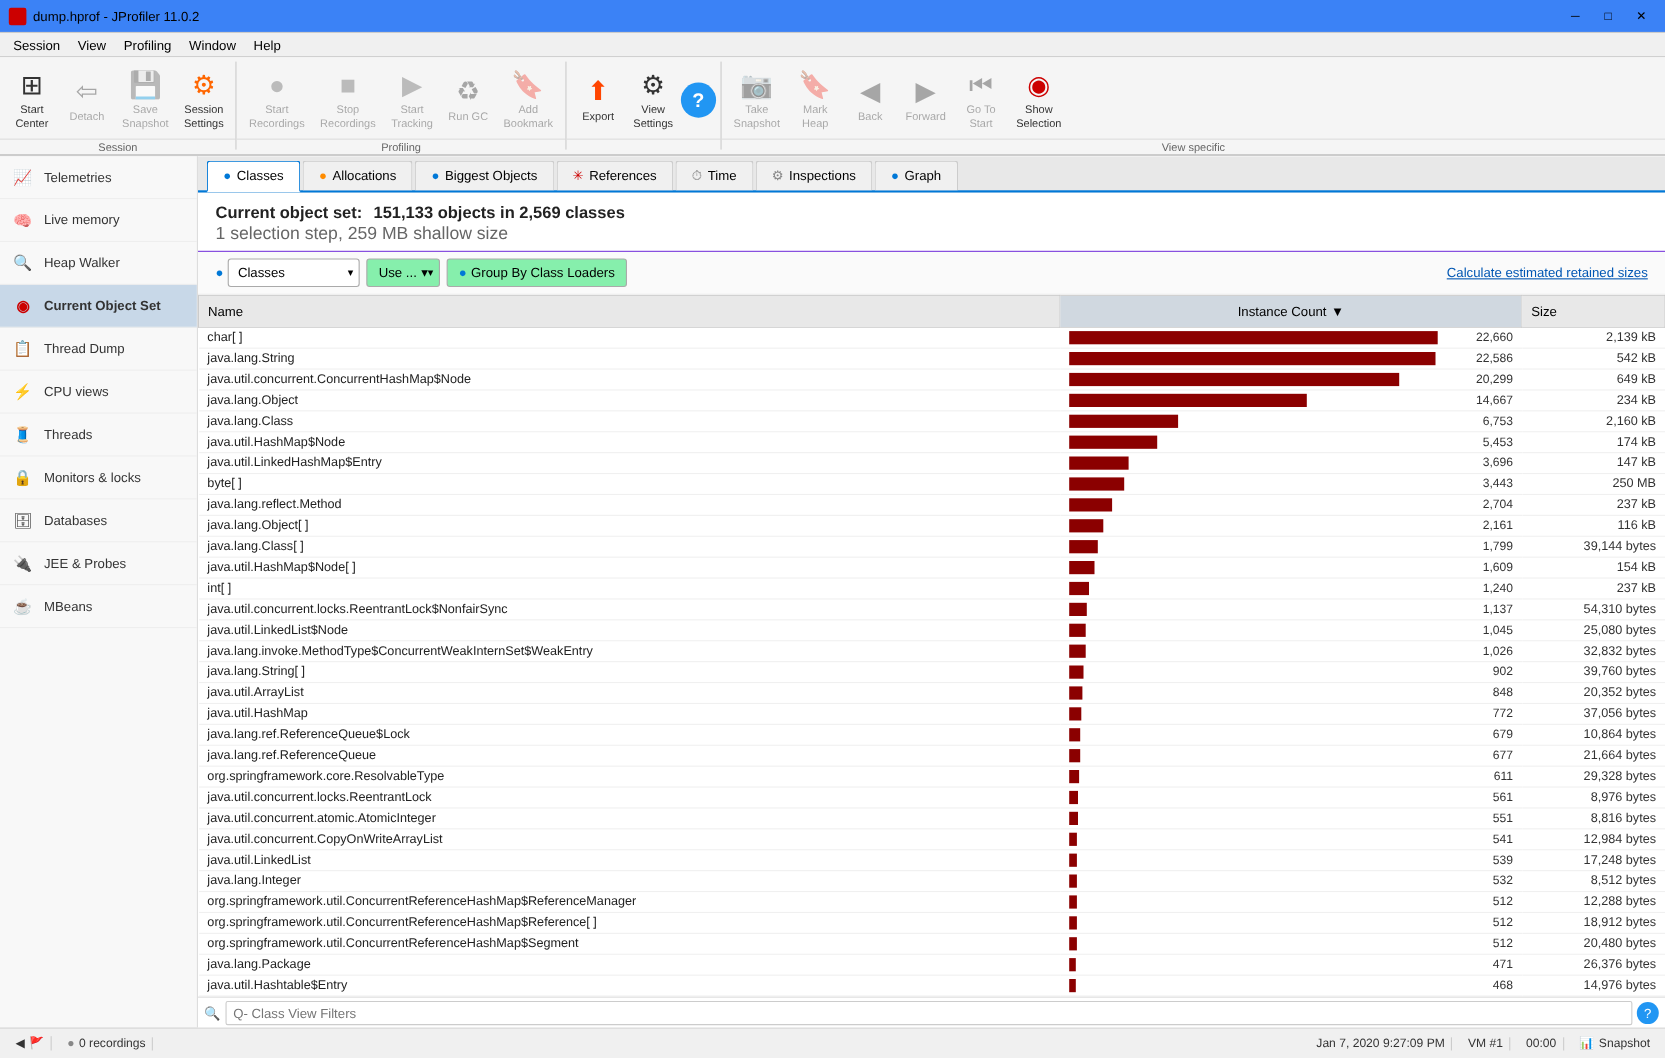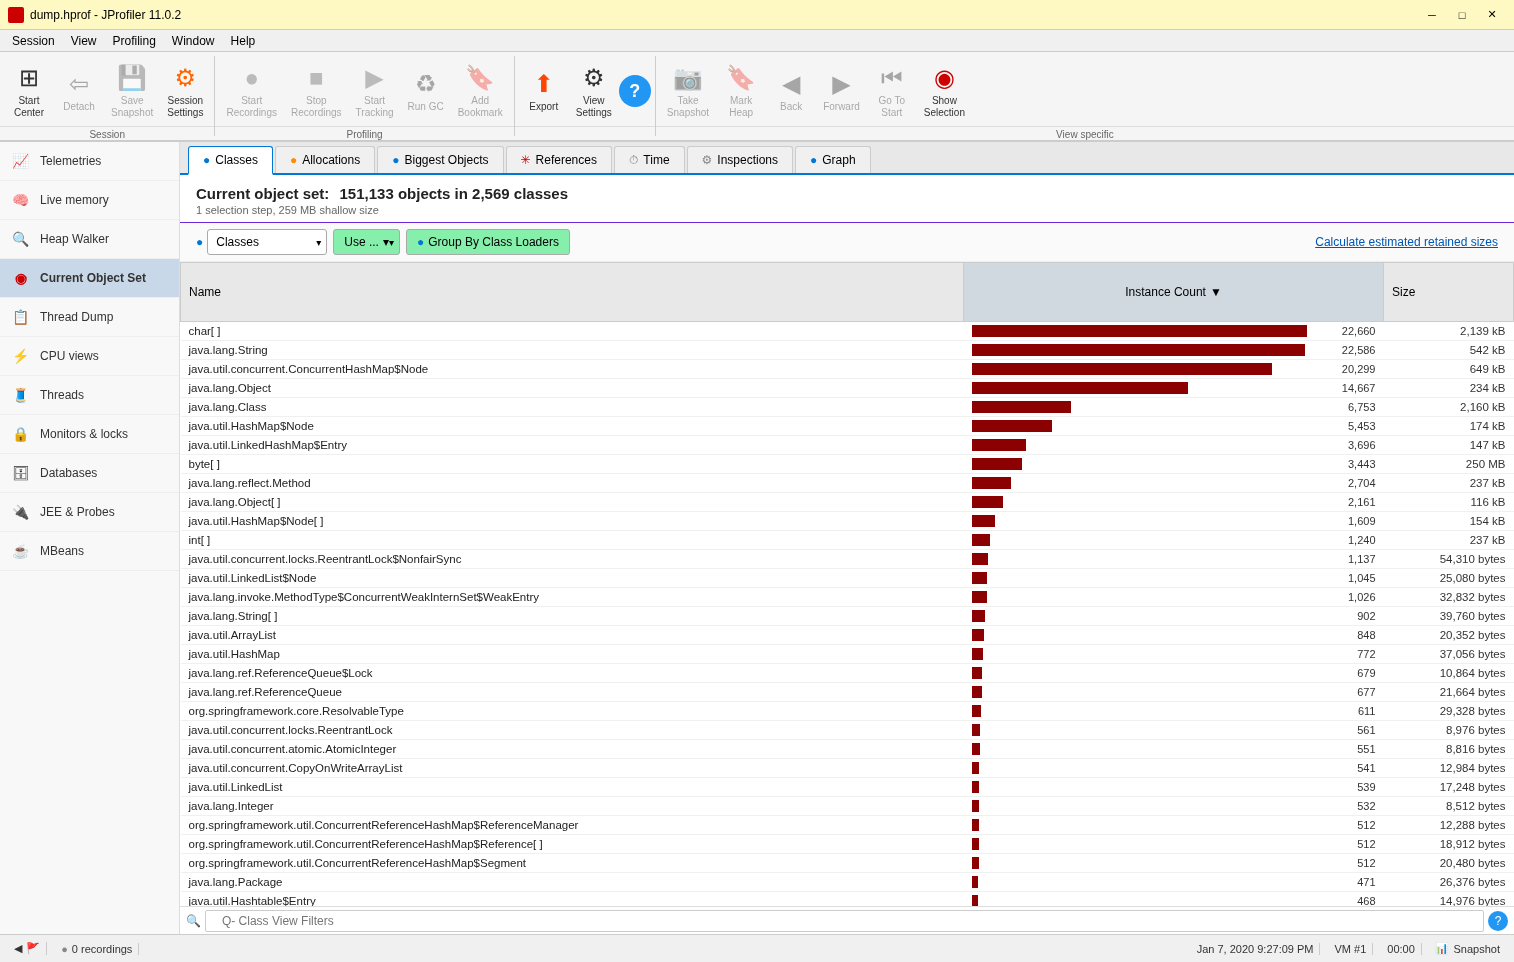--- a/index.html
+++ b/index.html
@@ -1,20 +1,20 @@
 <!DOCTYPE html>
 <html><head>
   <meta charset="utf-8">
   <style>
     * { margin: 0; padding: 0; box-sizing: border-box; }
     body { font-family: 'Segoe UI', Arial, sans-serif; font-size: 12px; background: #f0f0f0; width: 1514px; height: 962px; overflow: hidden; }
 
     
     .title-bar {
-      background: #fef9c3;
+      background: #3b82f6;
       height: 30px;
       display: flex;
       align-items: center;
       padding: 0 8px;
       border-bottom: 1px solid #ccc;
     }
     .title-bar .icon { width: 16px; height: 16px; background: #c00; margin-right: 6px; border-radius: 2px; }
     .title-bar .title { flex: 1; font-size: 12px; color: #000; }
     .title-bar .win-btns { display: flex; gap: 2px; }
     .title-bar .win-btn { width: 28px; height: 20px; display: flex; align-items: center; justify-content: center; font-size: 11px; cursor: pointer; border: none; background: transparent; }
@@ -107,21 +107,21 @@
       gap: 5px;
     }
     .tab.active { background: white; border-color: #0078d7; border-bottom: 2px solid white; margin-bottom: -2px; }
 
     
     .object-set-header {
       padding: 10px 16px 6px;
       border-bottom: 1px solid #6d28d9;
     }
     .object-set-title { font-size: 15px; font-weight: bold; color: #222; }
-    .object-set-subtitle { font-size: 11px; color: #666; margin-top: 2px; }
+    .object-set-subtitle { font-size: 16px; color: #666; margin-top: 2px; }
 
     
     .content-toolbar {
       display: flex;
       align-items: center;
       padding: 6px 16px;
       gap: 6px;
       border-bottom: 1px solid #eee;
       background: #fafafa;
     }
@@ -150,21 +150,21 @@
       align-items: center;
       gap: 4px;
     }
     .calculate-link { margin-left: auto; color: #0056b3; cursor: pointer; font-size: 12px; text-decoration: underline; }
 
     
     .data-table-wrap { flex: 1; overflow-y: auto; overflow-x: hidden; }
     table { width: 100%; border-collapse: collapse; }
     thead tr { background: #e8e8e8; position: sticky; top: 0; z-index: 10; }
     thead th {
-      padding: 22px 8px;
+      padding: 7px 8px;
       border: 1px solid #ccc;
       font-size: 12px;
       font-weight: normal;
       text-align: left;
       white-space: nowrap;
       cursor: pointer;
       user-select: none;
     }
     thead th.sorted { background: #d0d8e0; }
     thead th .th-content { display: flex; align-items: center; gap: 4px; }
@@ -208,21 +208,21 @@
       display: flex;
       align-items: center;
       padding: 0 6px;
       gap: 4px;
     }
     .filter-input {
       flex: 1;
       height: 22px;
       border: 1px solid #ccc;
       border-radius: 2px;
-      padding: 0 16px;
+      padding: 0 6px;
       font-size: 12px;
     }
 
     .help-icon { width: 32px; height: 32px; border-radius: 50%; background: #2196f3; color: white; display: flex; align-items: center; justify-content: center; font-size: 18px; font-weight: bold; cursor: pointer; }
   </style>
 </head>
 <body>
 
 <div class="title-bar">
   <div class="icon"></div>
@@ -588,20 +588,32 @@
                 <div class="bar-cell">
                   <div class="bar-container">
                     <div class="bar-fill" style="width: 9.53663%;"></div>
                   </div>
                   <span class="bar-value">2,161</span>
                 </div>
               </td>
               <td class="size-col">116 kB</td>
             </tr>
             <tr>
+              <td class="name-col">java.lang.Class[ ]</td>
+              <td class="count-col">
+                <div class="bar-cell">
+                  <div class="bar-container">
+                    <div class="bar-fill" style="width: 7.9391%;"></div>
+                  </div>
+                  <span class="bar-value">1,799</span>
+                </div>
+              </td>
+              <td class="size-col">39,144 bytes</td>
+            </tr>
+            <tr>
               <td class="name-col">java.util.HashMap$Node[ ]</td>
               <td class="count-col">
                 <div class="bar-cell">
                   <div class="bar-container">
                     <div class="bar-fill" style="width: 7.10062%;"></div>
                   </div>
                   <span class="bar-value">1,609</span>
                 </div>
               </td>
               <td class="size-col">154 kB</td>

